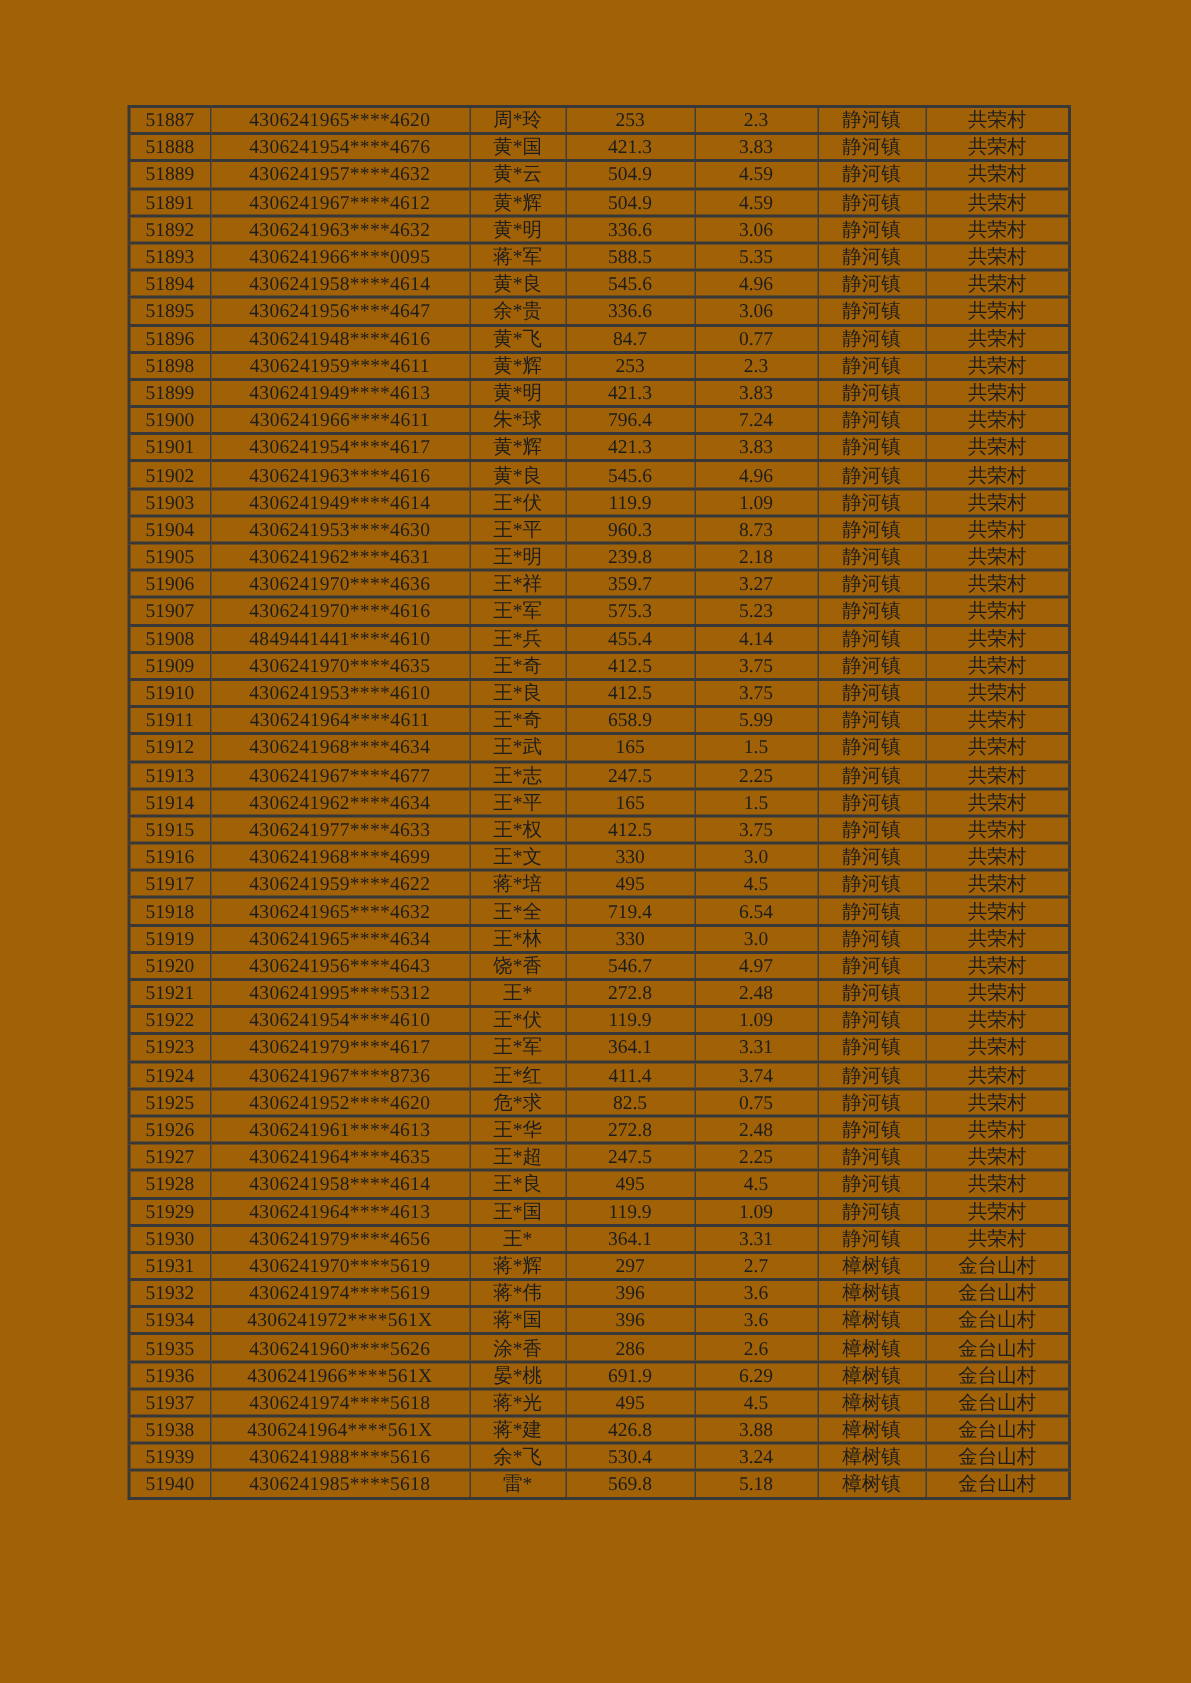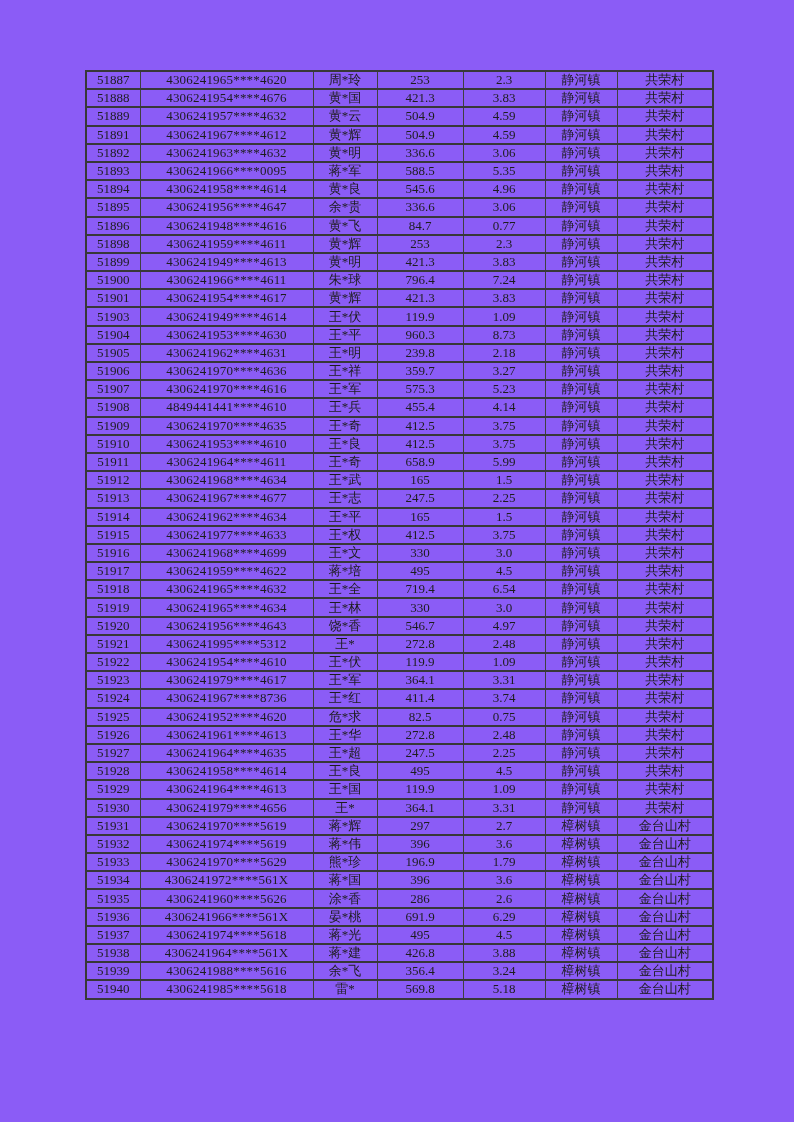--- a/index.html
+++ b/index.html
@@ -4,21 +4,21 @@
 <style>
   html, body {
     margin: 0;
     padding: 0;
     background: #ffffff;
   }
   .page {
     position: relative;
     width: 794px;
     height: 1122px;
-    background: #8b5cf6;
+    background: #a16207;
     overflow: hidden;
     font-family: "Liberation Serif", "DejaVu Serif", serif;
   }
   table.data-table {
     position: absolute;
     left: 85px;
     top: 70px;
     width: 627px;
     border-collapse: collapse;
     table-layout: fixed;
@@ -187,20 +187,29 @@
   <tr>
     <td class="c-seq">51901</td>
     <td class="c-id">4306241954****4617</td>
     <td class="c-name">黄*辉</td>
     <td class="c-amt">421.3</td>
     <td class="c-rate">3.83</td>
     <td class="c-town">静河镇</td>
     <td class="c-vill">共荣村</td>
   </tr>
 
+  <tr>
+    <td class="c-seq">51902</td>
+    <td class="c-id">4306241963****4616</td>
+    <td class="c-name">黄*良</td>
+    <td class="c-amt">545.6</td>
+    <td class="c-rate">4.96</td>
+    <td class="c-town">静河镇</td>
+    <td class="c-vill">共荣村</td>
+  </tr>
 
   <tr>
     <td class="c-seq">51903</td>
     <td class="c-id">4306241949****4614</td>
     <td class="c-name">王*伏</td>
     <td class="c-amt">119.9</td>
     <td class="c-rate">1.09</td>
     <td class="c-town">静河镇</td>
     <td class="c-vill">共荣村</td>
   </tr>
@@ -488,29 +497,20 @@
   <tr>
     <td class="c-seq">51932</td>
     <td class="c-id">4306241974****5619</td>
     <td class="c-name">蒋*伟</td>
     <td class="c-amt">396</td>
     <td class="c-rate">3.6</td>
     <td class="c-town">樟树镇</td>
     <td class="c-vill">金台山村</td>
   </tr>
 
-  <tr>
-    <td class="c-seq">51933</td>
-    <td class="c-id">4306241970****5629</td>
-    <td class="c-name">熊*珍</td>
-    <td class="c-amt">196.9</td>
-    <td class="c-rate">1.79</td>
-    <td class="c-town">樟树镇</td>
-    <td class="c-vill">金台山村</td>
-  </tr>
 
   <tr>
     <td class="c-seq">51934</td>
     <td class="c-id">4306241972****561X</td>
     <td class="c-name">蒋*国</td>
     <td class="c-amt">396</td>
     <td class="c-rate">3.6</td>
     <td class="c-town">樟树镇</td>
     <td class="c-vill">金台山村</td>
   </tr>
@@ -552,21 +552,21 @@
     <td class="c-amt">426.8</td>
     <td class="c-rate">3.88</td>
     <td class="c-town">樟树镇</td>
     <td class="c-vill">金台山村</td>
   </tr>
 
   <tr>
     <td class="c-seq">51939</td>
     <td class="c-id">4306241988****5616</td>
     <td class="c-name">余*飞</td>
-    <td class="c-amt">356.4</td>
+    <td class="c-amt">530.4</td>
     <td class="c-rate">3.24</td>
     <td class="c-town">樟树镇</td>
     <td class="c-vill">金台山村</td>
   </tr>
 
   <tr>
     <td class="c-seq">51940</td>
     <td class="c-id">4306241985****5618</td>
     <td class="c-name">雷*</td>
     <td class="c-amt">569.8</td>

